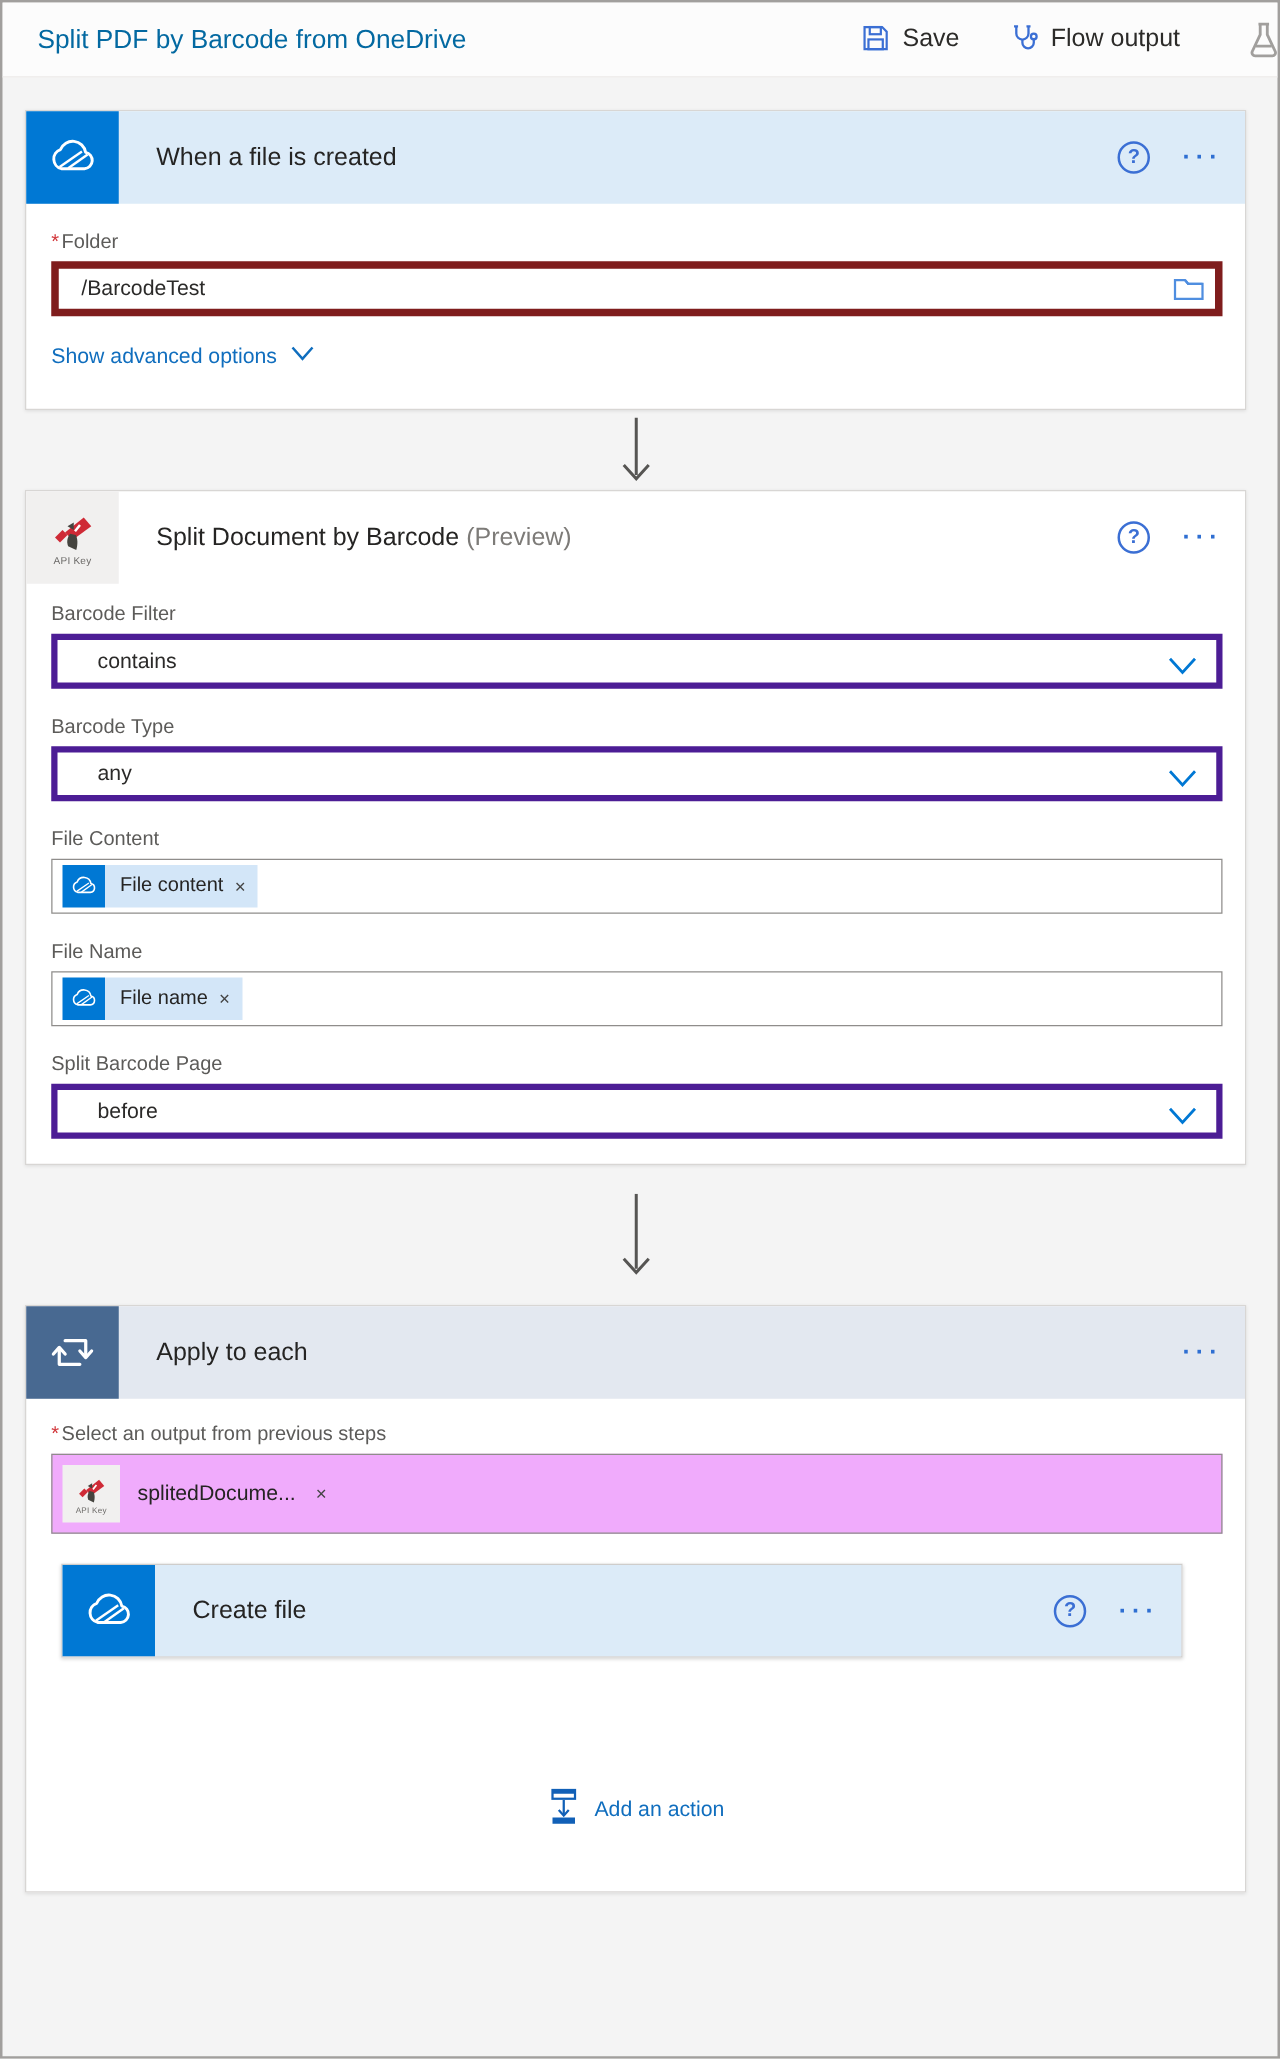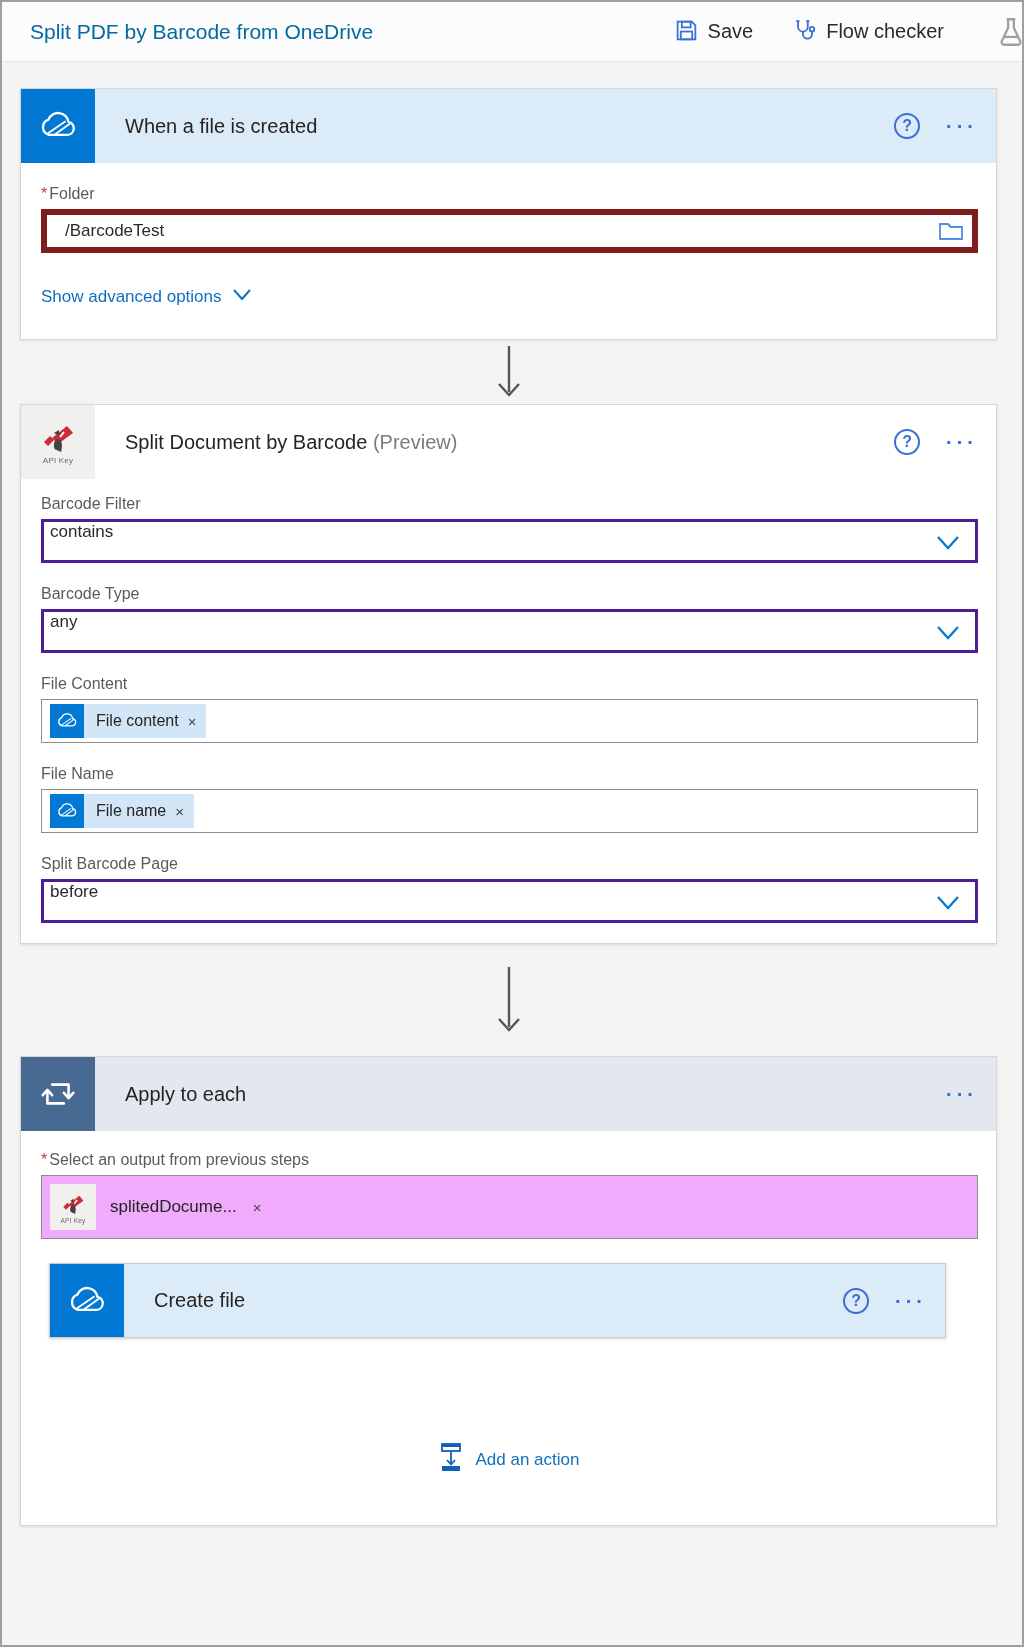--- a/index.html
+++ b/index.html
@@ -53,33 +53,33 @@
   .req { color:#d13438; margin-right:2px; }
 
   .text-input-wrap { position:relative; }
   .text-input {
     width:937px; height:44px; border:6px solid #7f1d1d; background:#fff;
     font-family:inherit; font-size:17px; color:#2b2a29; padding:0 44px 0 18px; outline:none;
   }
   .input-trail-btn { position:absolute; right:12px; top:10px; width:26px; height:24px; background:none; border:none; cursor:pointer; }
 
   .advanced-link {
-    margin-top:34px; display:inline-flex; align-items:center; gap:10px;
+    margin-top:22px; display:inline-flex; align-items:center; gap:10px;
     color:#106ebe; font-size:17px; background:none; border:none; cursor:pointer;
   }
 
   .connector { display:flex; justify-content:center; align-items:center; width:977px; }
   .connector.z1 { height:64px; }
   .connector.z2 { height:112px; }
 
   .fgroup { margin-bottom:22px; }
   .fgroup:last-child { margin-bottom:0; }
   .select-box {
-    position:relative; width:937px; height:44px; border:3px solid #4c1d95; background:#fff;
-    display:flex; align-items:flex-start; padding:0 44px 0 6px; cursor:pointer;
+    position:relative; width:937px; height:44px; border:5px solid #4c1d95; background:#fff;
+    display:flex; align-items:center; padding:0 44px 0 32px; cursor:pointer;
   }
   .select-box .val { font-size:17px; color:#2b2a29; }
   .select-chevron { position:absolute; right:14px; top:11px; }
 
   .token-field {
     width:937px; min-height:44px; border:1px solid #8f8d8b; background:#fff;
     display:flex; align-items:center; padding:4px 8px;
   }
   .token-pill { display:flex; align-items:center; cursor:pointer; }
   .pill-tile { width:34px; height:34px; background:#0078d4; display:flex; align-items:center; justify-content:center; flex:0 0 auto; }
@@ -142,21 +142,21 @@
       </button>
       <button class="topbar-btn">
         <span>
           <svg width="26" height="26" viewBox="0 0 24 24" fill="none" stroke="#3b6fd4" stroke-width="1.7">
             <path d="M6.5 3.5 v5.5 a4.5 4.5 0 0 0 9 0 V3.5"></path>
             <path d="M4.8 3.8 h3 M14 3.8 h3"></path>
             <path d="M11 13.2 v2.6 a4.2 4.2 0 0 0 8.4 0 v-2"></path>
             <circle cx="19.4" cy="11.2" r="2.1"></circle>
           </svg>
         </span>
-        <span class="lbl">Flow checker</span>
+        <span class="lbl">Flow output</span>
       </button>
     </div>
     <button class="topbar-btn flask-btn">
       <span>
         <svg width="34" height="34" viewBox="0 0 24 24" fill="none" stroke="#a19f9d" stroke-width="1.6">
           <path d="M9 3 h6 M10 3 v6 L5.5 18.5 a1.8 1.8 0 0 0 1.7 2.5 h9.6 a1.8 1.8 0 0 0 1.7 -2.5 L14 9 V3"></path>
           <path d="M7.5 15.5 h9"></path>
         </svg>
       </span>
     </button>

